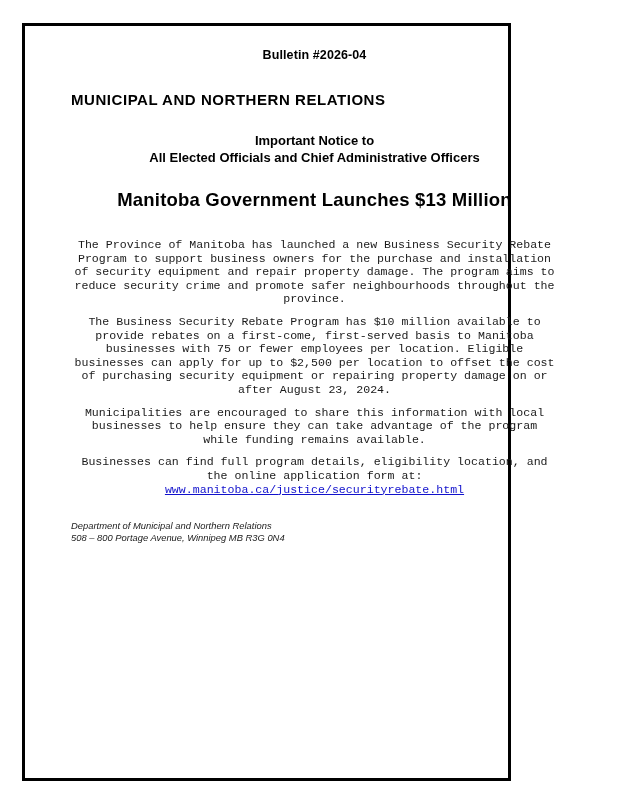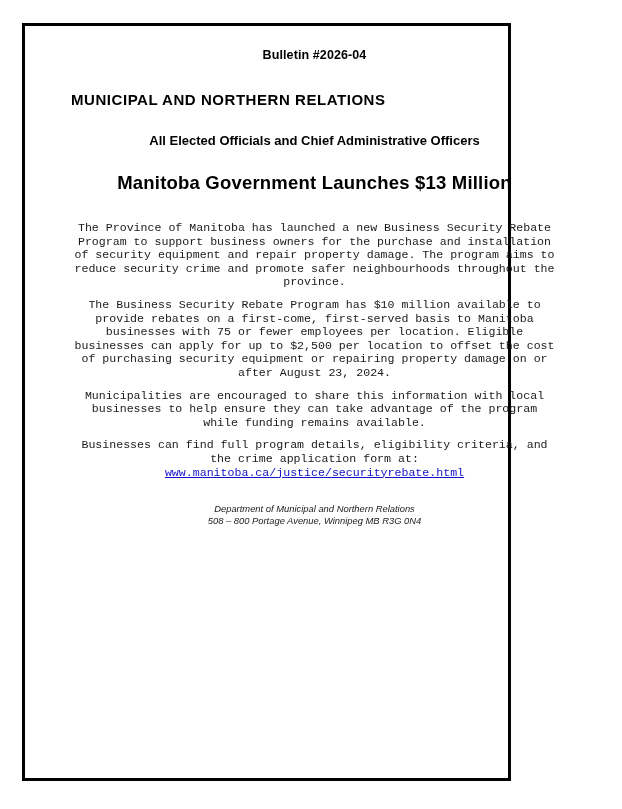--- a/index.html
+++ b/index.html
@@ -79,55 +79,55 @@
   }
   .doc-link {
     color: #1111cc;
     text-decoration: underline;
     font-size: 11.6px;
     line-height: 13.6px;
   }
 
   
   .footer-block {
-    text-align: center;
     font-style: italic;
     font-size: 9.4px;
     color: #1a1a1a;
     line-height: 11.6px;
     margin: 24px 0 0 0;
   }
   .footer-line { display: block; }
 </style>
 </head>
 <body>
 
 <div class="page-frame">
   <div class="doc-body">
 
     <div class="bulletin-no">Bulletin #2026-04</div>
 
     <div class="dept-heading">MUNICIPAL AND NORTHERN RELATIONS</div>
 
     <div class="notice-block">
+      <div>Important Notice to</div>
       <div>All Elected Officials and Chief Administrative Officers</div>
     </div>
 
     <div class="main-title">
       <div>Manitoba Government Launches $13 Million</div>
     </div>
 
     <p class="para first">The Province of Manitoba has launched a new Business Security Rebate Program to support business owners for the purchase and installation of security equipment and repair property damage. The program aims to reduce security crime and promote safer neighbourhoods throughout the province.</p>
 
     <p class="para">The Business Security Rebate Program has $10 million available to provide rebates on a first-come, first-served basis to Manitoba businesses with 75 or fewer employees per location. Eligible businesses can apply for up to $2,500 per location to offset the cost of purchasing security equipment or repairing property damage on or after August 23, 2024.</p>
 
     <p class="para">Municipalities are encouraged to share this information with local businesses to help ensure they can take advantage of the program while funding remains available.</p>
 
     <p class="para">
-      <span>Businesses can find full program details, eligibility criteria, and the crime application form at:</span><br>
+      <span>Businesses can find full program details, eligibility location, and the online application form at:</span><br>
       <a class="doc-link" href="#">www.manitoba.ca/justice/securityrebate.html</a>
     </p>
 
     <div class="footer-block">
       <span class="footer-line">Department of Municipal and Northern Relations</span>
       <span class="footer-line">508 – 800 Portage Avenue, Winnipeg MB R3G 0N4</span>
     </div>
 
   </div>
 </div>

